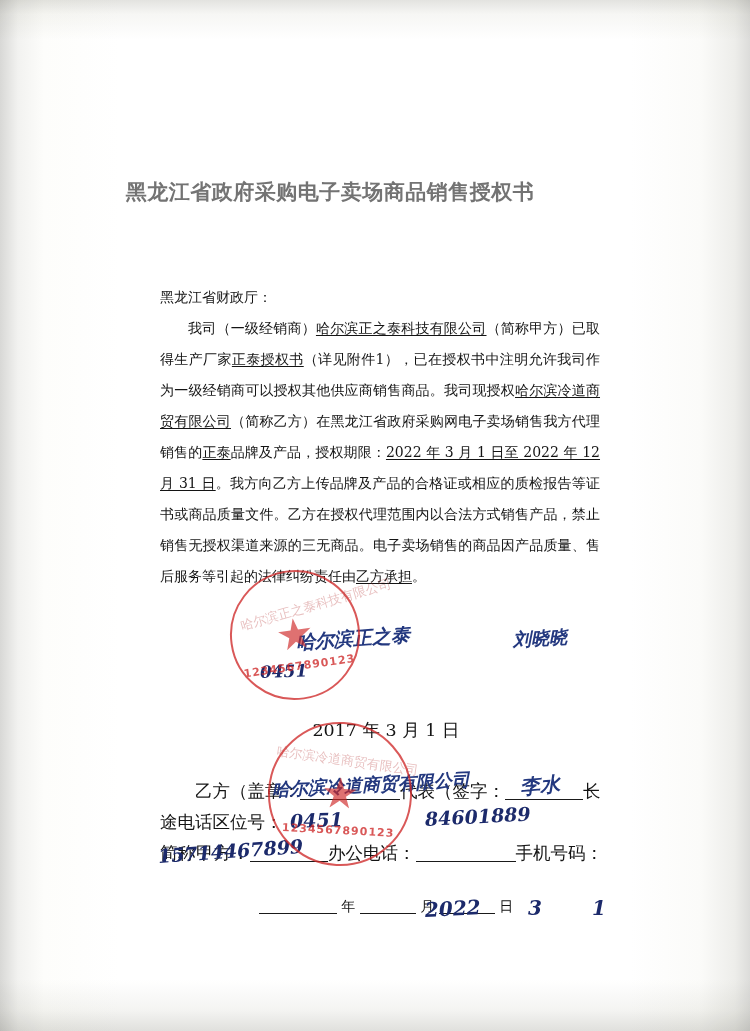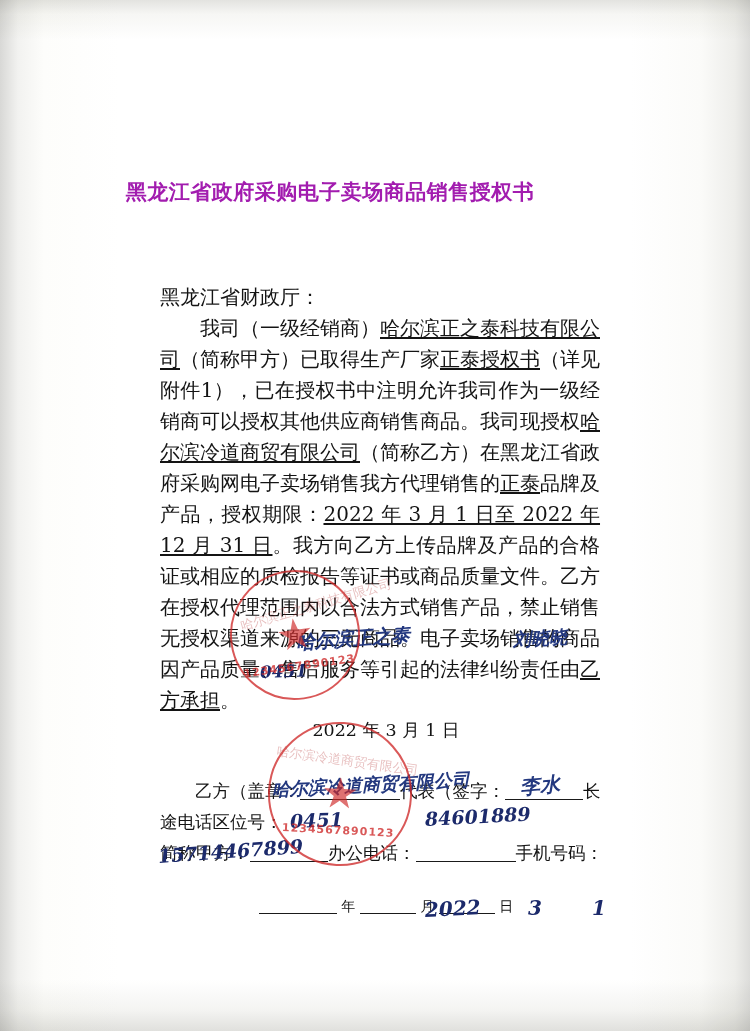--- a/index.html
+++ b/index.html
@@ -42,29 +42,29 @@
   .doc-title {
     position: absolute;
     left: 0;
     top: 178px;
     width: 660px;
     text-align: center;
     font-family: "DejaVu Sans", "Liberation Sans", sans-serif;
     font-weight: bold;
     font-size: 21px;
     letter-spacing: 0.5px;
-    color: #a21caf;
+    color: #737373;
   }
 
   .body-text {
     position: absolute;
     left: 160px;
     top: 282px;
     width: 440px;
-    font-size: 20px;
+    font-size: 14px;
     line-height: 31px;
     color: #141414;
     text-align: justify;
     text-justify: inter-ideograph;
   }
   .body-text p { margin: 0; }
   .indent { text-indent: 2em; }
   .u { text-decoration: underline; text-underline-offset: 2px; }
 
   
@@ -173,21 +173,21 @@
   <div class="doc-title">黑龙江省政府采购电子卖场商品销售授权书</div>
 
   <div class="body-text">
     <p>黑龙江省财政厅：</p>
     <p class="indent">
       <span>我司（一级经销商）</span><span class="u">哈尔滨正之泰科技有限公司</span><span>（简称甲方）已取得生产厂家</span><span class="u">正泰授权书</span><span>（详见附件1），已在授权书中注明允许我司作为一级经销商可以授权其他供应商销售商品。我司现授权</span><span class="u">哈尔滨冷道商贸有限公司</span><span>（简称乙方）在黑龙江省政府采购网电子卖场销售我方代理销售的</span><span class="u">正泰</span><span>品牌及产品，授权期限：</span><span class="u">2022 年 3 月 1 日至 2022 年 12 月 31 日</span><span>。我方向乙方上传品牌及产品的合格证或相应的质检报告等证书或商品质量文件。乙方在授权代理范围内以合法方式销售产品，禁止销售无授权渠道来源的三无商品。电子卖场销售的商品因产品质量、售后服务等引起的法律纠纷责任由</span><span class="u">乙方承担</span><span>。</span>
     </p>
   </div>
 
 
-  <div class="sig-date-a">2022 年 3 月 1 日</div>
+  <div class="sig-date-a">2017 年 3 月 1 日</div>
 
   <div class="sig-block sig-b">
     <span style="margin-left:2em;">乙方（盖章：</span><span class="blank b-lg"></span><span>代表（签字：</span><span class="blank b-md"></span><span>长途电话区位号：</span><br>
     <span style="letter-spacing:0.5px;">简称甲方：</span><span class="blank b-md"></span><span>办公电话：</span><span class="blank b-lg"></span><span>手机号码：</span>
   </div>
 
   <div class="sig-date-b">
     <span class="blank b-md"></span>
     <span>年</span>
     <span class="blank b-sm"></span>

